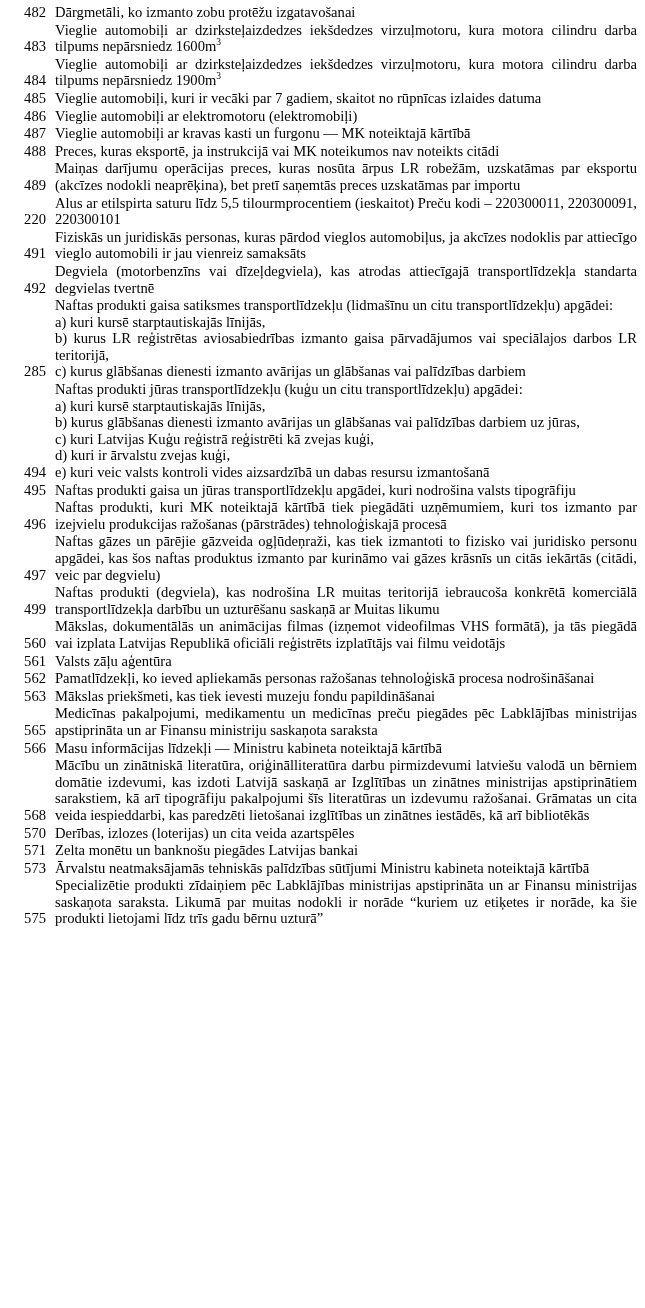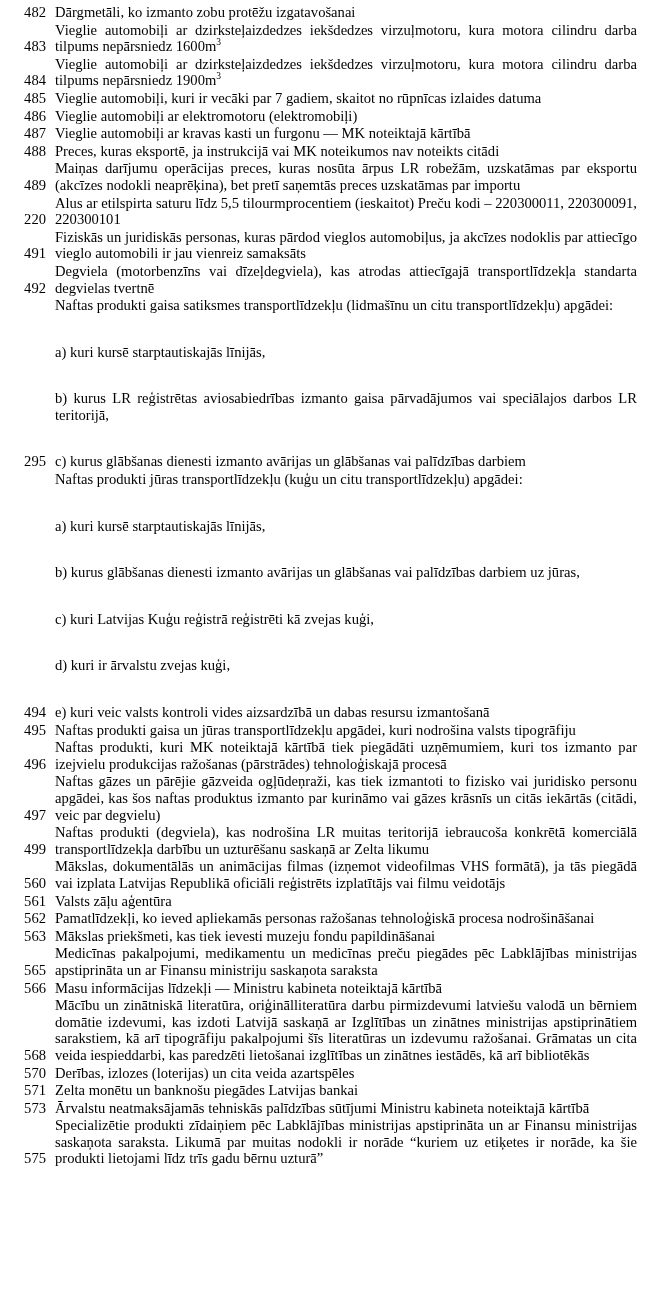--- a/index.html
+++ b/index.html
@@ -38,21 +38,20 @@
     text-align: justify;
     text-justify: inter-word;
     hyphens: none;
   }
   .body p {
     margin: 0;
     padding: 0;
   }
   .body p.sub {
     text-indent: 0;
-    margin-top: 30px;
   }
   sup {
     font-size: 9.5px;
     vertical-align: super;
     line-height: 0;
   }
 </style>
 </head>
 <body>
 
@@ -118,21 +117,21 @@
           <p>Fiziskās un juridiskās personas, kuras pārdod vieglos automobiļus, ja akcīzes nodoklis par attiecīgo vieglo automobili ir jau vienreiz samaksāts</p>
         </div>
       </div>
       <div class="entry">
         <div class="code">492</div>
         <div class="body">
           <p>Degviela (motorbenzīns vai dīzeļdegviela), kas atrodas attiecīgajā transportlīdzekļa standarta degvielas tvertnē</p>
         </div>
       </div>
       <div class="entry">
-        <div class="code">295</div>
+        <div class="code">285</div>
         <div class="body">
           <p>Naftas produkti gaisa satiksmes transportlīdzekļu (lidmašīnu un citu transportlīdzekļu) apgādei:</p>
           <p class="sub">a) kuri kursē starptautiskajās līnijās,</p>
           <p class="sub">b) kurus LR reģistrētas aviosabiedrības izmanto gaisa pārvadājumos vai speciālajos darbos LR teritorijā,</p>
           <p class="sub">c) kurus glābšanas dienesti izmanto avārijas un glābšanas vai palīdzības darbiem</p>
         </div>
       </div>
       <div class="entry">
         <div class="code">494</div>
         <div class="body">
@@ -158,21 +157,21 @@
       </div>
       <div class="entry">
         <div class="code">497</div>
         <div class="body">
           <p>Naftas gāzes un pārējie gāzveida ogļūdeņraži, kas tiek izmantoti to fizisko vai juridisko personu apgādei, kas šos naftas produktus izmanto par kurināmo vai gāzes krāsnīs un citās iekārtās (citādi, veic par degvielu)</p>
         </div>
       </div>
       <div class="entry">
         <div class="code">499</div>
         <div class="body">
-          <p>Naftas produkti (degviela), kas nodrošina LR muitas teritorijā iebraucoša konkrētā komerciālā transportlīdzekļa darbību un uzturēšanu saskaņā ar Zelta likumu</p>
+          <p>Naftas produkti (degviela), kas nodrošina LR muitas teritorijā iebraucoša konkrētā komerciālā transportlīdzekļa darbību un uzturēšanu saskaņā ar Muitas likumu</p>
         </div>
       </div>
       <div class="entry">
         <div class="code">560</div>
         <div class="body">
           <p>Mākslas, dokumentālās un animācijas filmas (izņemot videofilmas VHS formātā), ja tās piegādā vai izplata Latvijas Republikā oficiāli reģistrēts izplatītājs vai filmu veidotājs</p>
         </div>
       </div>
       <div class="entry">
         <div class="code">561</div>

